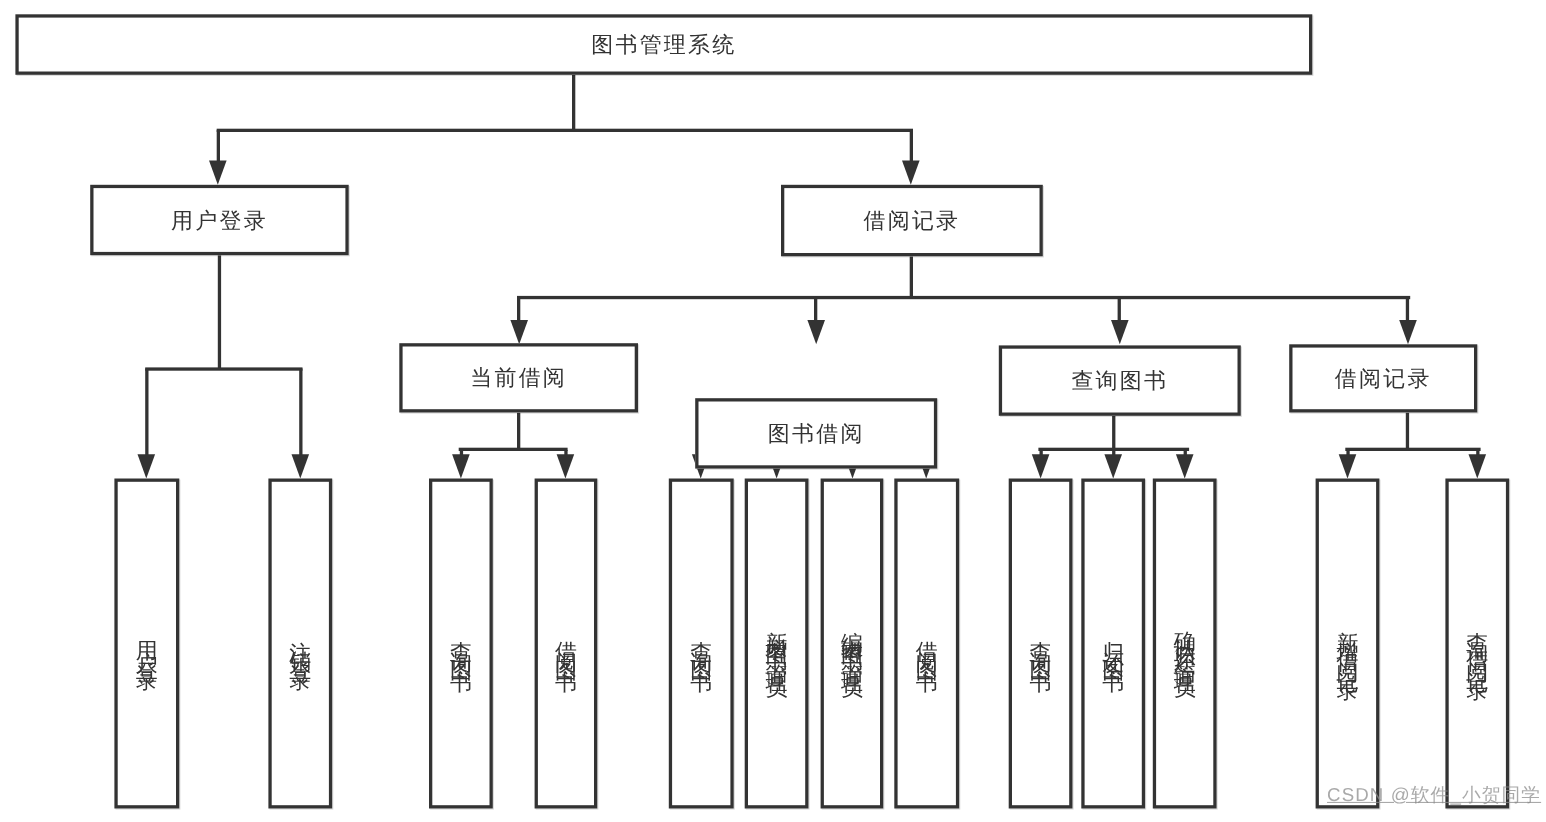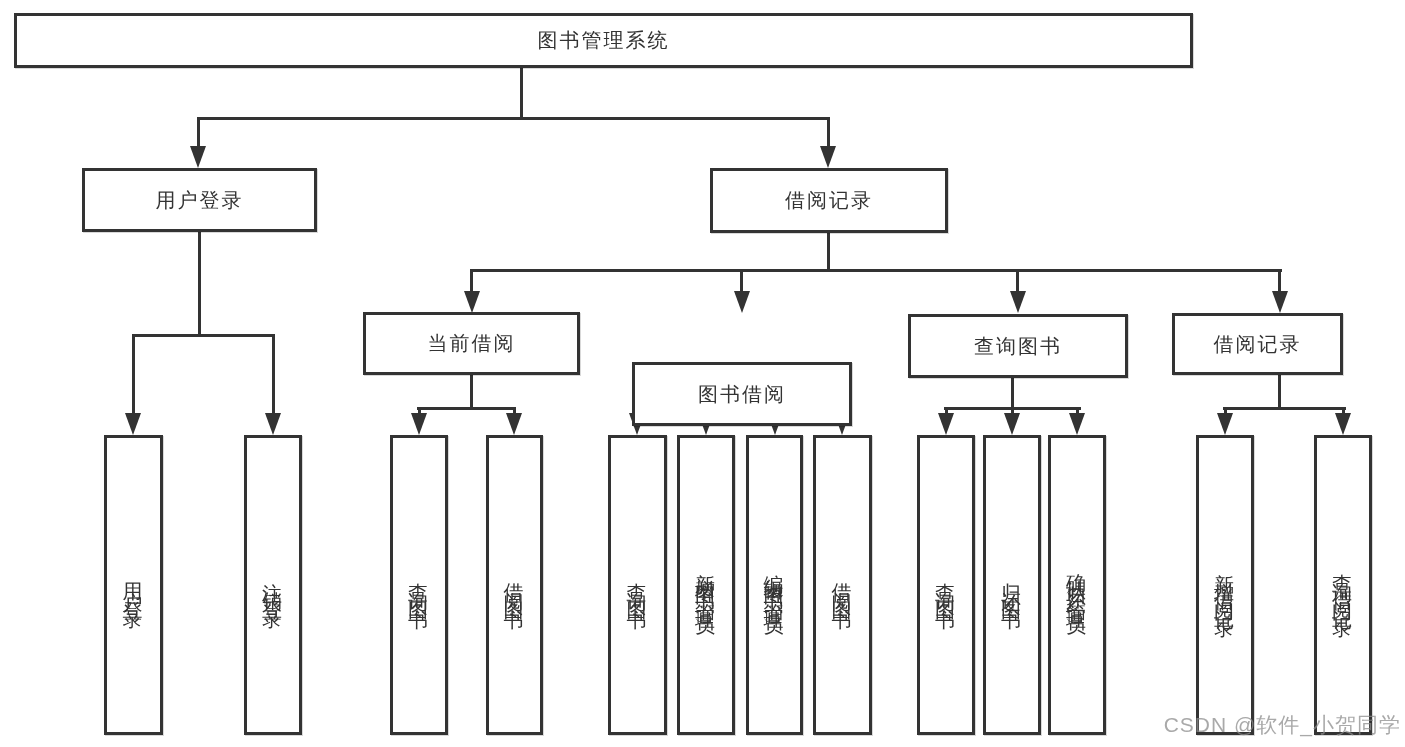--- a/index.html
+++ b/index.html
@@ -19,22 +19,22 @@
   .leaf.long{letter-spacing:6px;}
   .vl{position:absolute;width:3px;background:#333;}
   .hl{position:absolute;height:3px;background:#333;}
   .arw{
     position:absolute;width:0;height:0;
     border-left:8px solid transparent;border-right:8px solid transparent;
     border-top:22px solid #333;
   }
   #watermark{
     position:absolute;top:711px;right:4px;z-index:10;
-    font-size:21px;color:rgba(140,140,140,0.75);
-    letter-spacing:1px;white-space:nowrap;
+    font-size:17px;color:rgba(140,140,140,0.75);
+    letter-spacing:1px;white-space:nowrap;text-decoration:underline;
   }
 </style>
 </head>
 <body>
 
 <div id="canvas">
 
   <div class="vl" style="left:520px;top:68px;height:50px;"></div>
   <div class="hl" style="left:197px;top:117px;width:633px;"></div>
   <div class="vl" style="left:197px;top:118px;height:30px;"></div>

